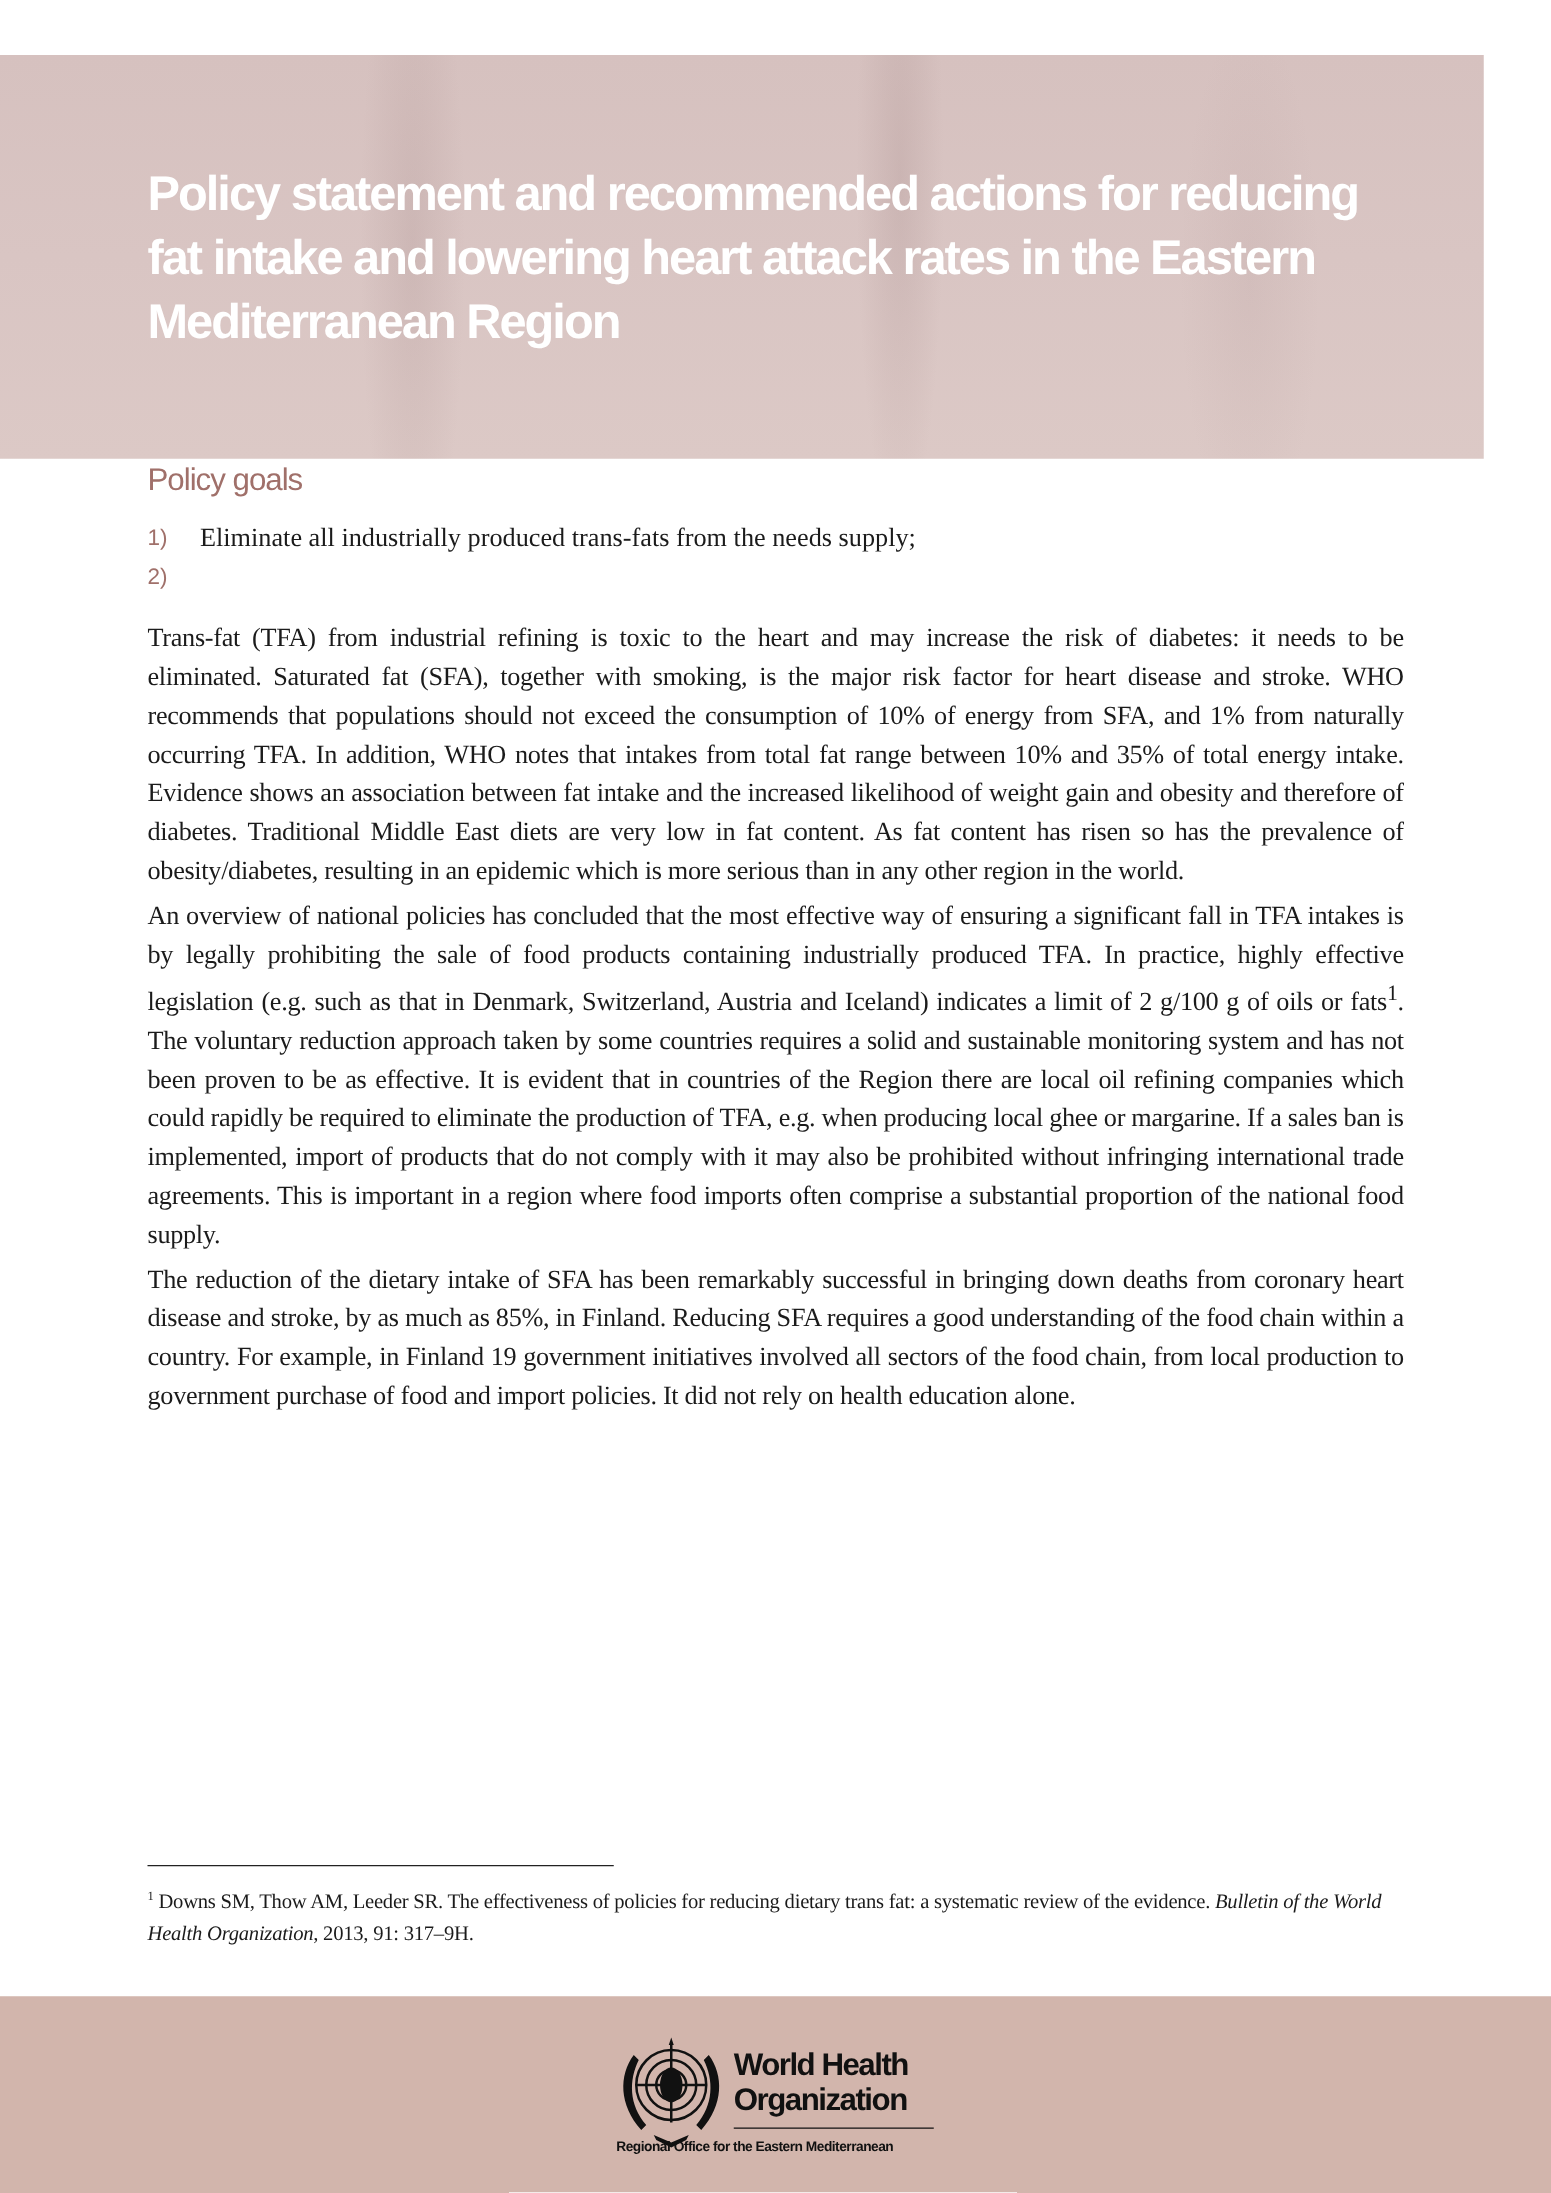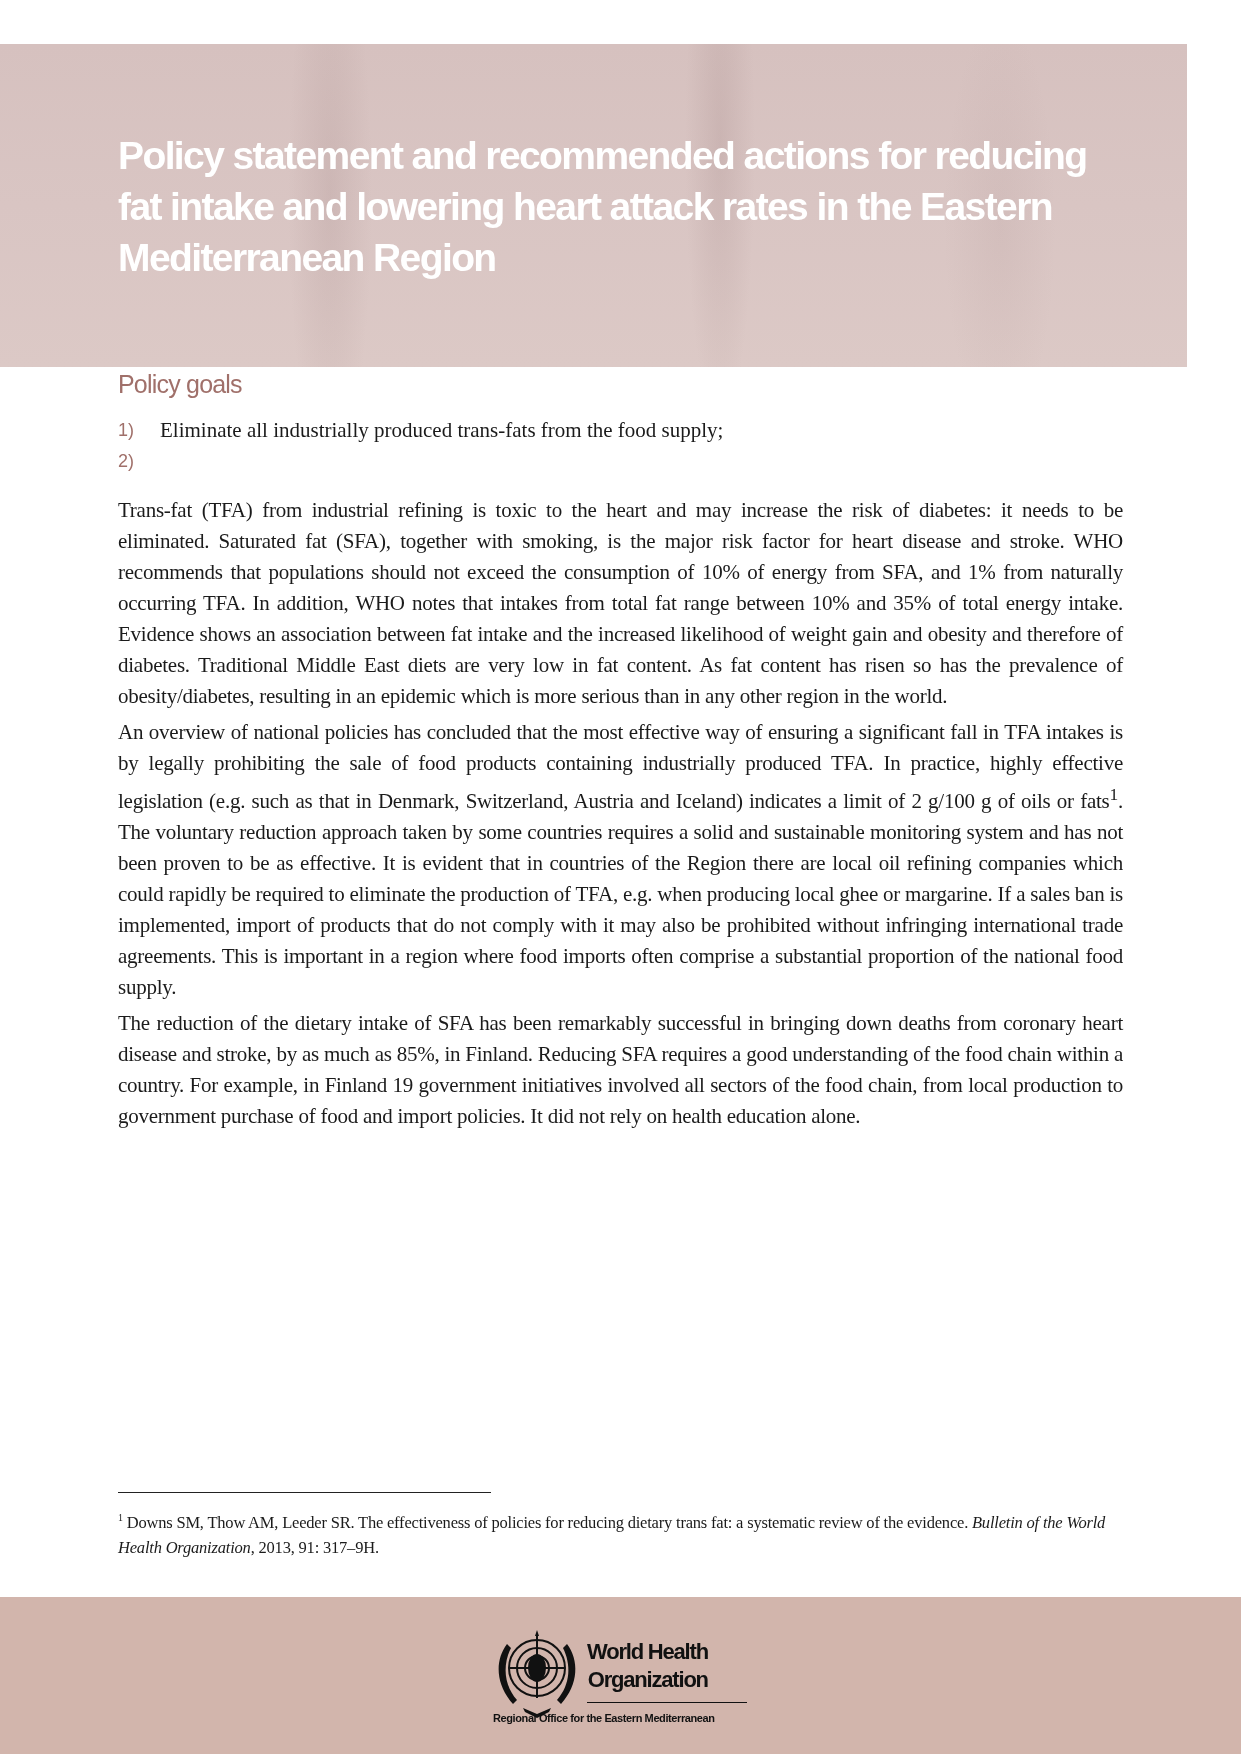--- a/index.html
+++ b/index.html
@@ -55,42 +55,42 @@
     position: absolute; left: 0; top: 1597px; width: 1241px; height: 157px;
     background: #d2b5ac;
   }
   .logo {
     position: absolute; left: 493px; top: 1624px; width: 260px; height: 110px;
   }
   .logo-emblem { position: absolute; left: 0; top: 0; width: 88px; height: 96px; }
   .logo-name {
     position: absolute; left: 94px; top: 14px; color: #111;
     font-family: "Liberation Sans", "DejaVu Sans", sans-serif; font-weight: bold;
-    font-size: 22px; line-height: 28px; letter-spacing: -1.2px; text-align: right;
+    font-size: 25px; line-height: 28px; letter-spacing: -1.2px;
   }
   .logo-rule { position: absolute; left: 94px; top: 78px; width: 160px; border-top: 1.5px solid #111; }
   .logo-sub {
     position: absolute; left: 0; top: 88px; width: 262px; color: #111;
     font-family: "Liberation Sans", "DejaVu Sans", sans-serif; font-weight: bold;
     font-size: 11px; letter-spacing: -0.4px; white-space: nowrap;
   }
 </style>
 </head>
 <body>
 
 <div class="header-band">
   <h1 class="title">Policy statement and recommended actions for reducing fat intake and lowering heart attack rates in the Eastern Mediterranean Region</h1>
 </div>
 
 <div class="content">
   <h2 class="section-heading">Policy goals</h2>
   <ol class="goals">
     <li class="goal">
       <span class="goal-num">1)</span>
-      <span>Eliminate all industrially produced trans-fats from the food supply;</span>
+      <span>Eliminate all industrially produced trans-fats from the needs supply;</span>
     </li>
     <li class="goal">
       <span class="goal-num">2)</span>
     </li>
   </ol>
 
 
   <p class="para">Trans-fat (TFA) from industrial refining is toxic to the heart and may increase the risk of diabetes: it needs to be eliminated. Saturated fat (SFA), together with smoking, is the major risk factor for heart disease and stroke. WHO recommends that populations should not exceed the consumption of 10% of energy from SFA, and 1% from naturally occurring TFA. In addition, WHO notes that intakes from total fat range between 10% and 35% of total energy intake. Evidence shows an association between fat intake and the increased likelihood of weight gain and obesity and therefore of diabetes. Traditional Middle East diets are very low in fat content. As fat content has risen so has the prevalence of obesity/diabetes, resulting in an epidemic which is more serious than in any other region in the world.</p>
   <p class="para"><span>An overview of national policies has concluded that the most effective way of ensuring a significant fall in TFA intakes is by legally prohibiting the sale of food products containing industrially produced TFA. In practice, highly effective legislation (e.g. such as that in Denmark, Switzerland, Austria and Iceland) indicates a limit of 2 g/100 g of oils or fats</span><sup>1</sup><span>. The voluntary reduction approach taken by some countries requires a solid and sustainable monitoring system and has not been proven to be as effective. It is evident that in countries of the Region there are local oil refining companies which could rapidly be required to eliminate the production of TFA, e.g. when producing local ghee or margarine. If a sales ban is implemented, import of products that do not comply with it may also be prohibited without infringing international trade agreements. This is important in a region where food imports often comprise a substantial proportion of the national food supply.</span></p>
   <p class="para">The reduction of the dietary intake of SFA has been remarkably successful in bringing down deaths from coronary heart disease and stroke, by as much as 85%, in Finland. Reducing SFA requires a good understanding of the food chain within a country. For example, in Finland 19 government initiatives involved all sectors of the food chain, from local production to government purchase of food and import policies. It did not rely on health education alone.</p>

